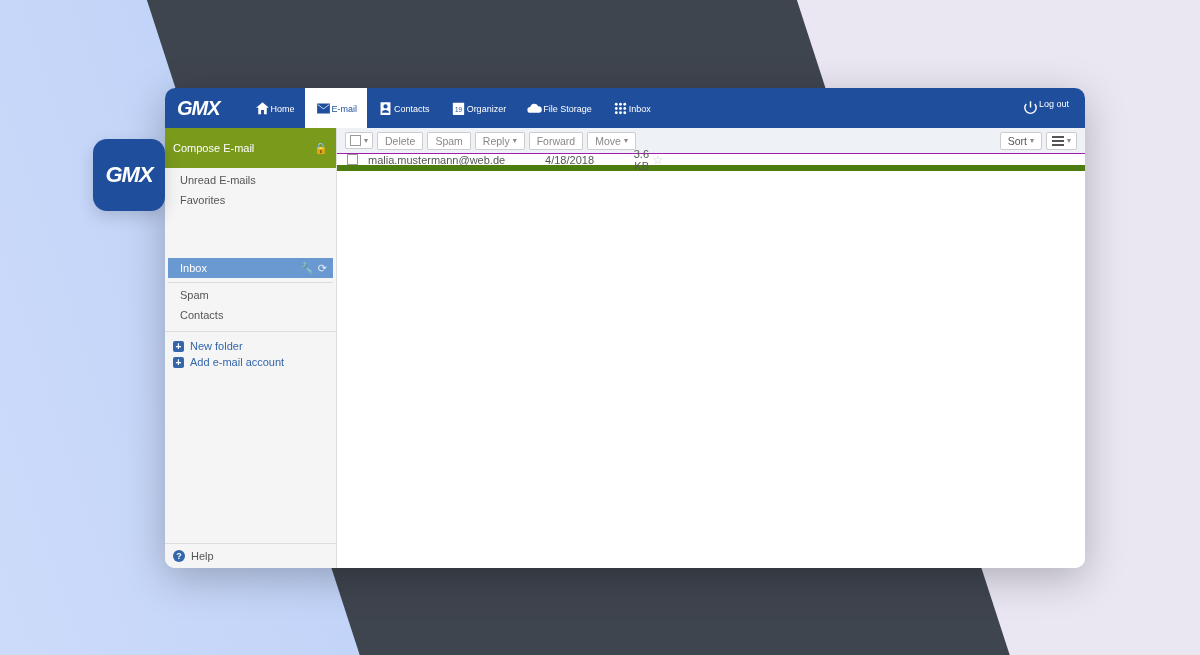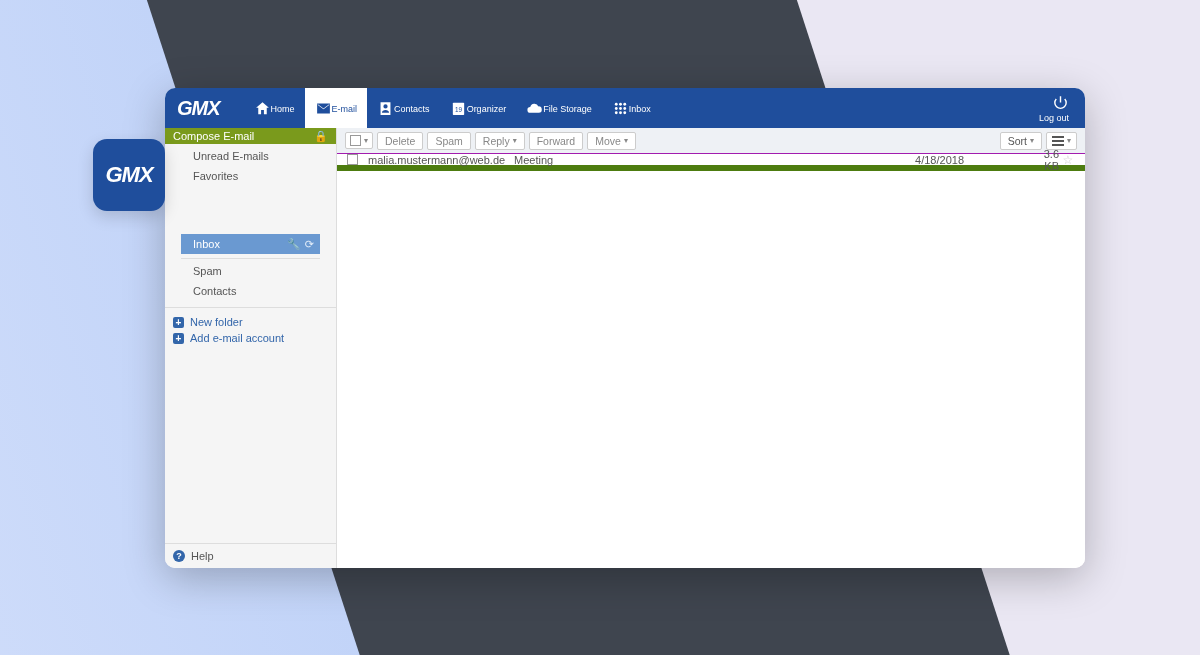--- a/index.html
+++ b/index.html
@@ -97,21 +97,21 @@
   }
   .nav-item.active {
     background: #fff;
     color: #1f4e9c;
   }
   .nav-item .ico { height: 17px; display: flex; align-items: center; justify-content: center; }
   .nav-item .ico svg { width: 17px; height: 17px; }
   .nav-item .lbl { margin-top: 1px; }
   .spacer { flex: 1; }
   .logout {
-    display: flex; flex-direction: column; align-items: flex-end; justify-content: center;
+    display: flex; flex-direction: row; align-items: flex-start; justify-content: center;
     padding: 0 16px; font-size: 9px; cursor: pointer;
   }
   .logout .ico svg { width: 17px; height: 17px; }
 
   
   .body {
     flex: 1; display: flex;
     min-height: 0;
   }
 
@@ -120,21 +120,21 @@
     width: 172px;
     background: #f5f5f5;
     border-right: 1px solid #ddd;
     display: flex; flex-direction: column;
     font-size: 11px;
     color: #555;
   }
   .compose {
     background: #7a9a1c;
     color: #fff;
-    height: 16px;
+    height: 40px;
     display: flex; align-items: center;
     padding: 0 8px;
     font-size: 11px;
     justify-content: space-between;
     cursor: pointer;
   }
   .compose .lock-ico { font-size: 11px; }
   .search-box {
     margin: 5px 6px 4px;
     display: flex; align-items: center;
@@ -144,21 +144,21 @@
     height: 20px;
     padding: 0 4px;
   }
   .search-box input {
     flex: 1; border: none; outline: none;
     font-size: 11px; color: #888;
     background: transparent;
   }
   .search-box .mag { color: #5b88c2; font-size: 12px; }
 
-  .folder-list { padding: 2px 16px; }
+  .folder-list { padding: 2px 3px; }
   .folder {
     padding: 2px 12px;
     line-height: 16px;
     cursor: pointer;
   }
   .folder.active {
     background: #6a99d1;
     color: #fff;
     display: flex; align-items: center;
     padding-right: 6px;
@@ -241,21 +241,21 @@
     color: #555;
     padding: 0 8px;
     border-bottom: 6px solid #4d7c0f;
   }
   .msg-row .cbox {
     width: 11px; height: 11px; border: 1px solid #999; background: #fff; margin: 0 10px 0 2px;
   }
   .msg-row .from { width: 146px; }
   .msg-row .subject { flex: 1; }
   .msg-row .date { width: 80px; text-align: right; }
-  .msg-row .size { width: 55px; text-align: right; padding-left: 22px; margin-left: 40px; }
+  .msg-row .size { width: 55px; text-align: right; padding-left: 22px; }
   .msg-row .star { width: 18px; text-align: center; color: #ccc; font-size: 12px; }
 
 </style>
 </head>
 <body>
 
 <div class="bg-layer">
   <div class="bg-light-left"></div>
   <div class="bg-dark"></div>
   <div class="bg-light-right"></div>
@@ -411,21 +411,20 @@
             </div>
           <div class="tbtn view with-caret">
             <span class="bars"></span>
           </div>
         </div>
       </div>
 
       <div class="msg-row">
         <span class="cbox"></span>
         <span class="from">malia.mustermann@web.de</span>
-        <span class="subject">Meeting</span>
         <span class="date">4/18/2018</span>
         <span class="size">3.6 KB</span>
         <span class="star">☆</span>
       </div>
     </div>
 
   </div>
 </div>
 
 </body></html>

